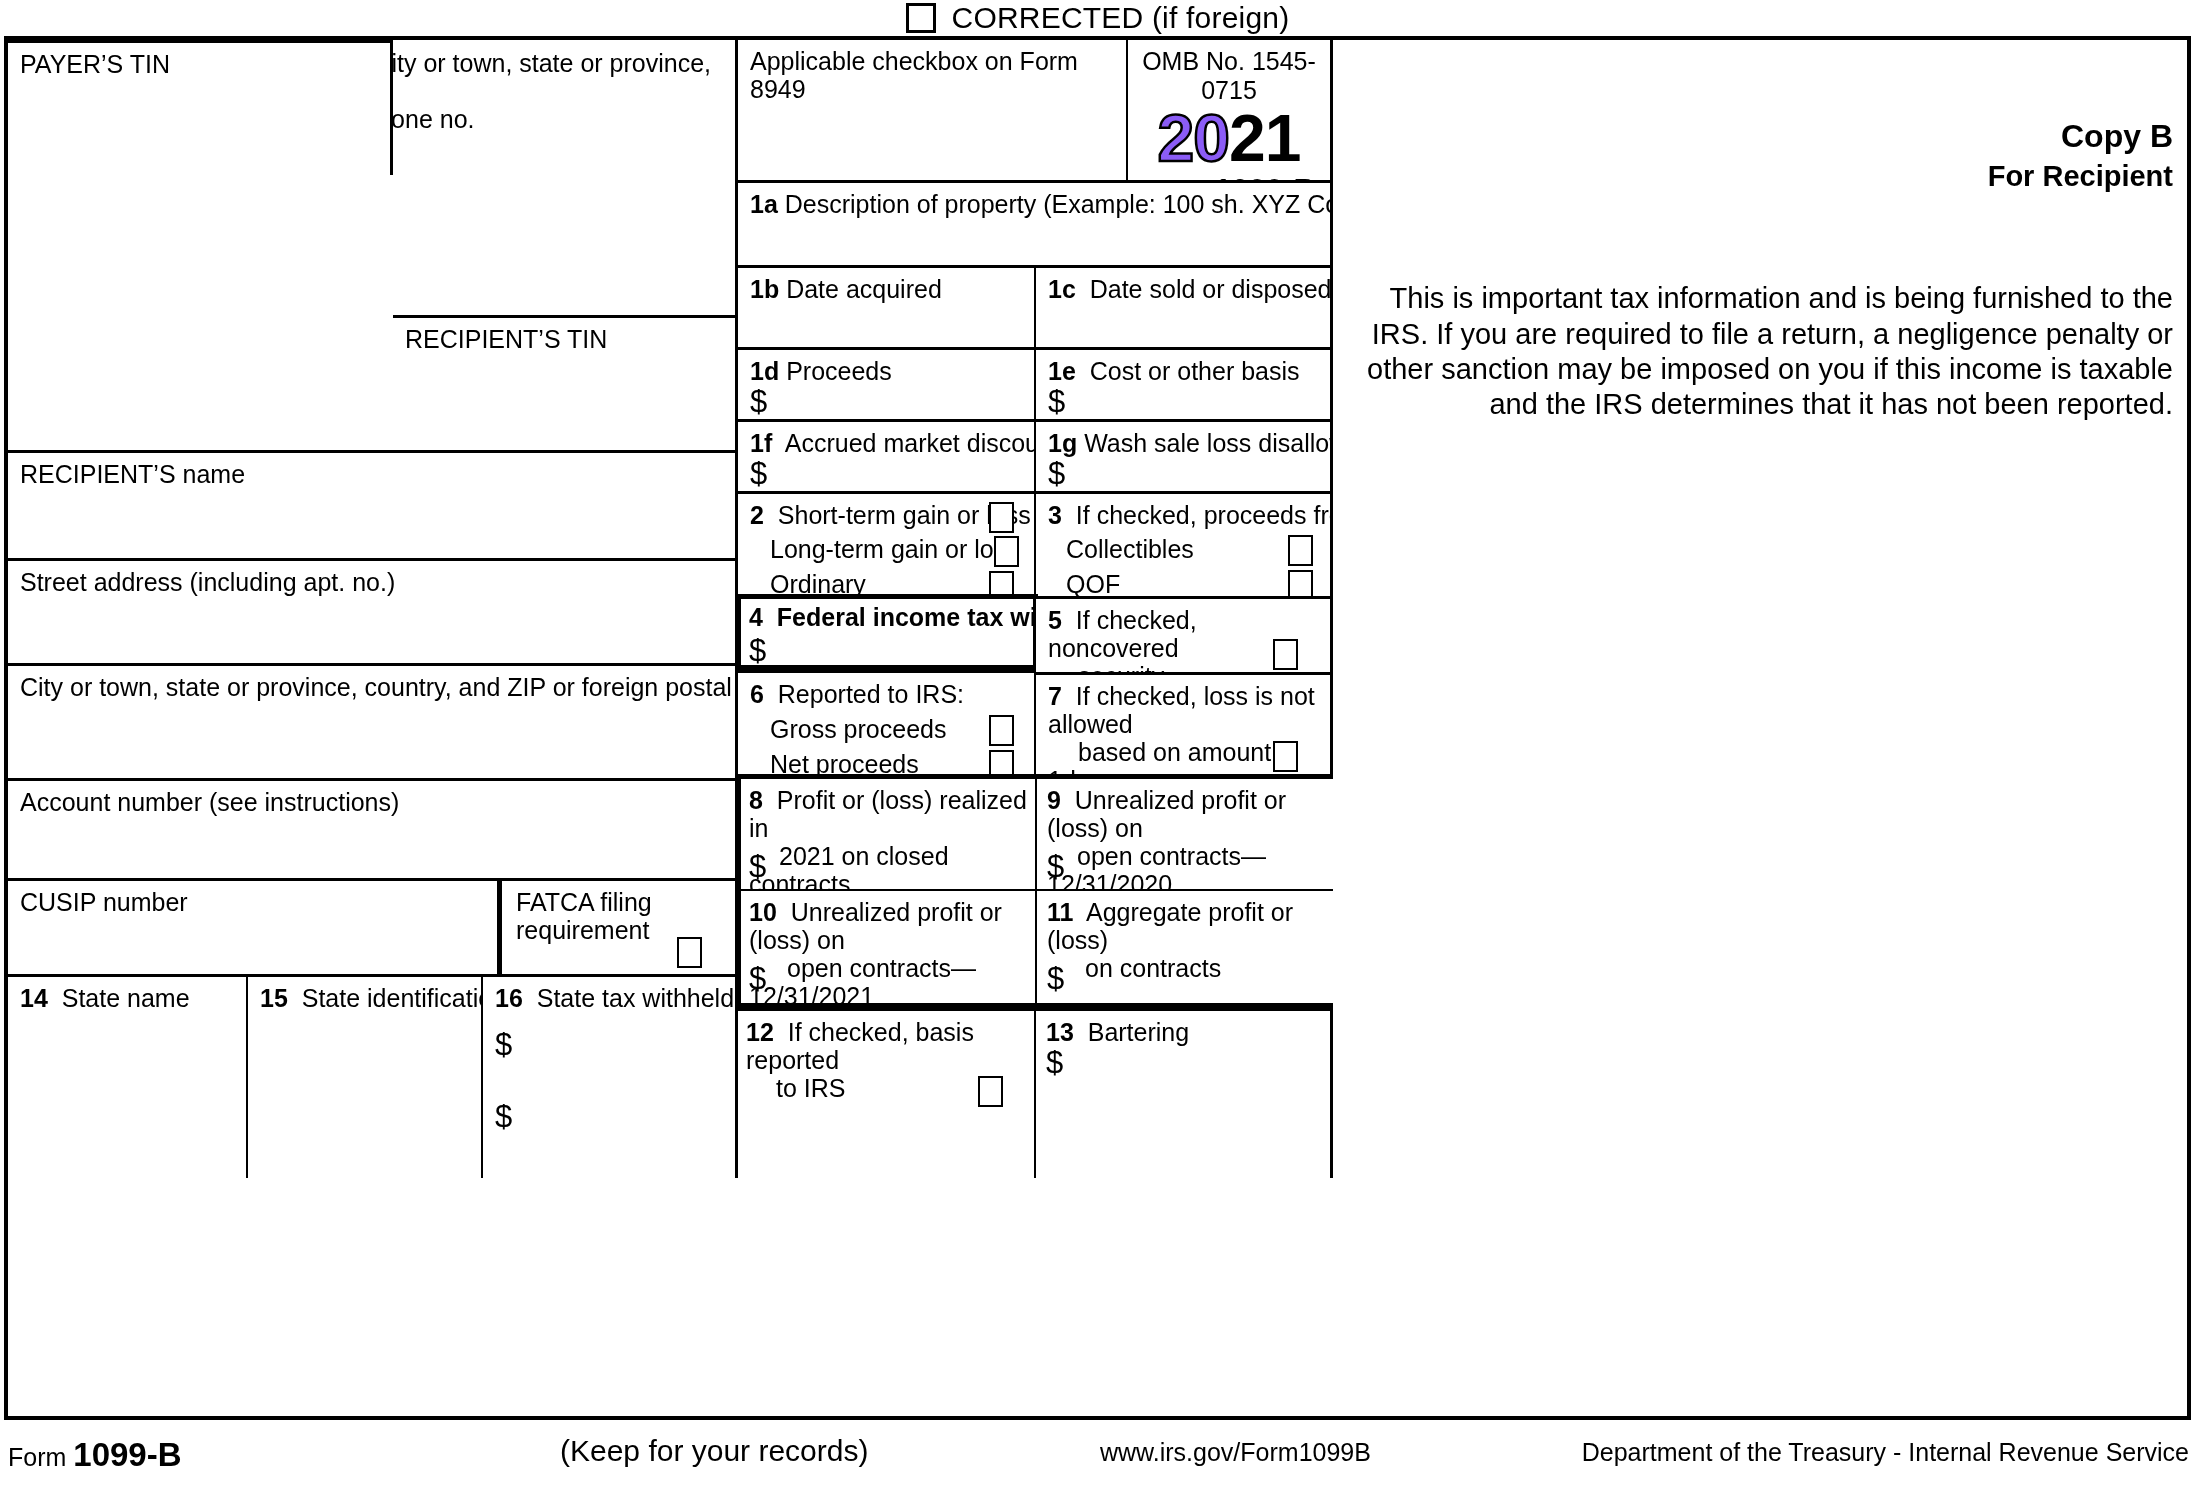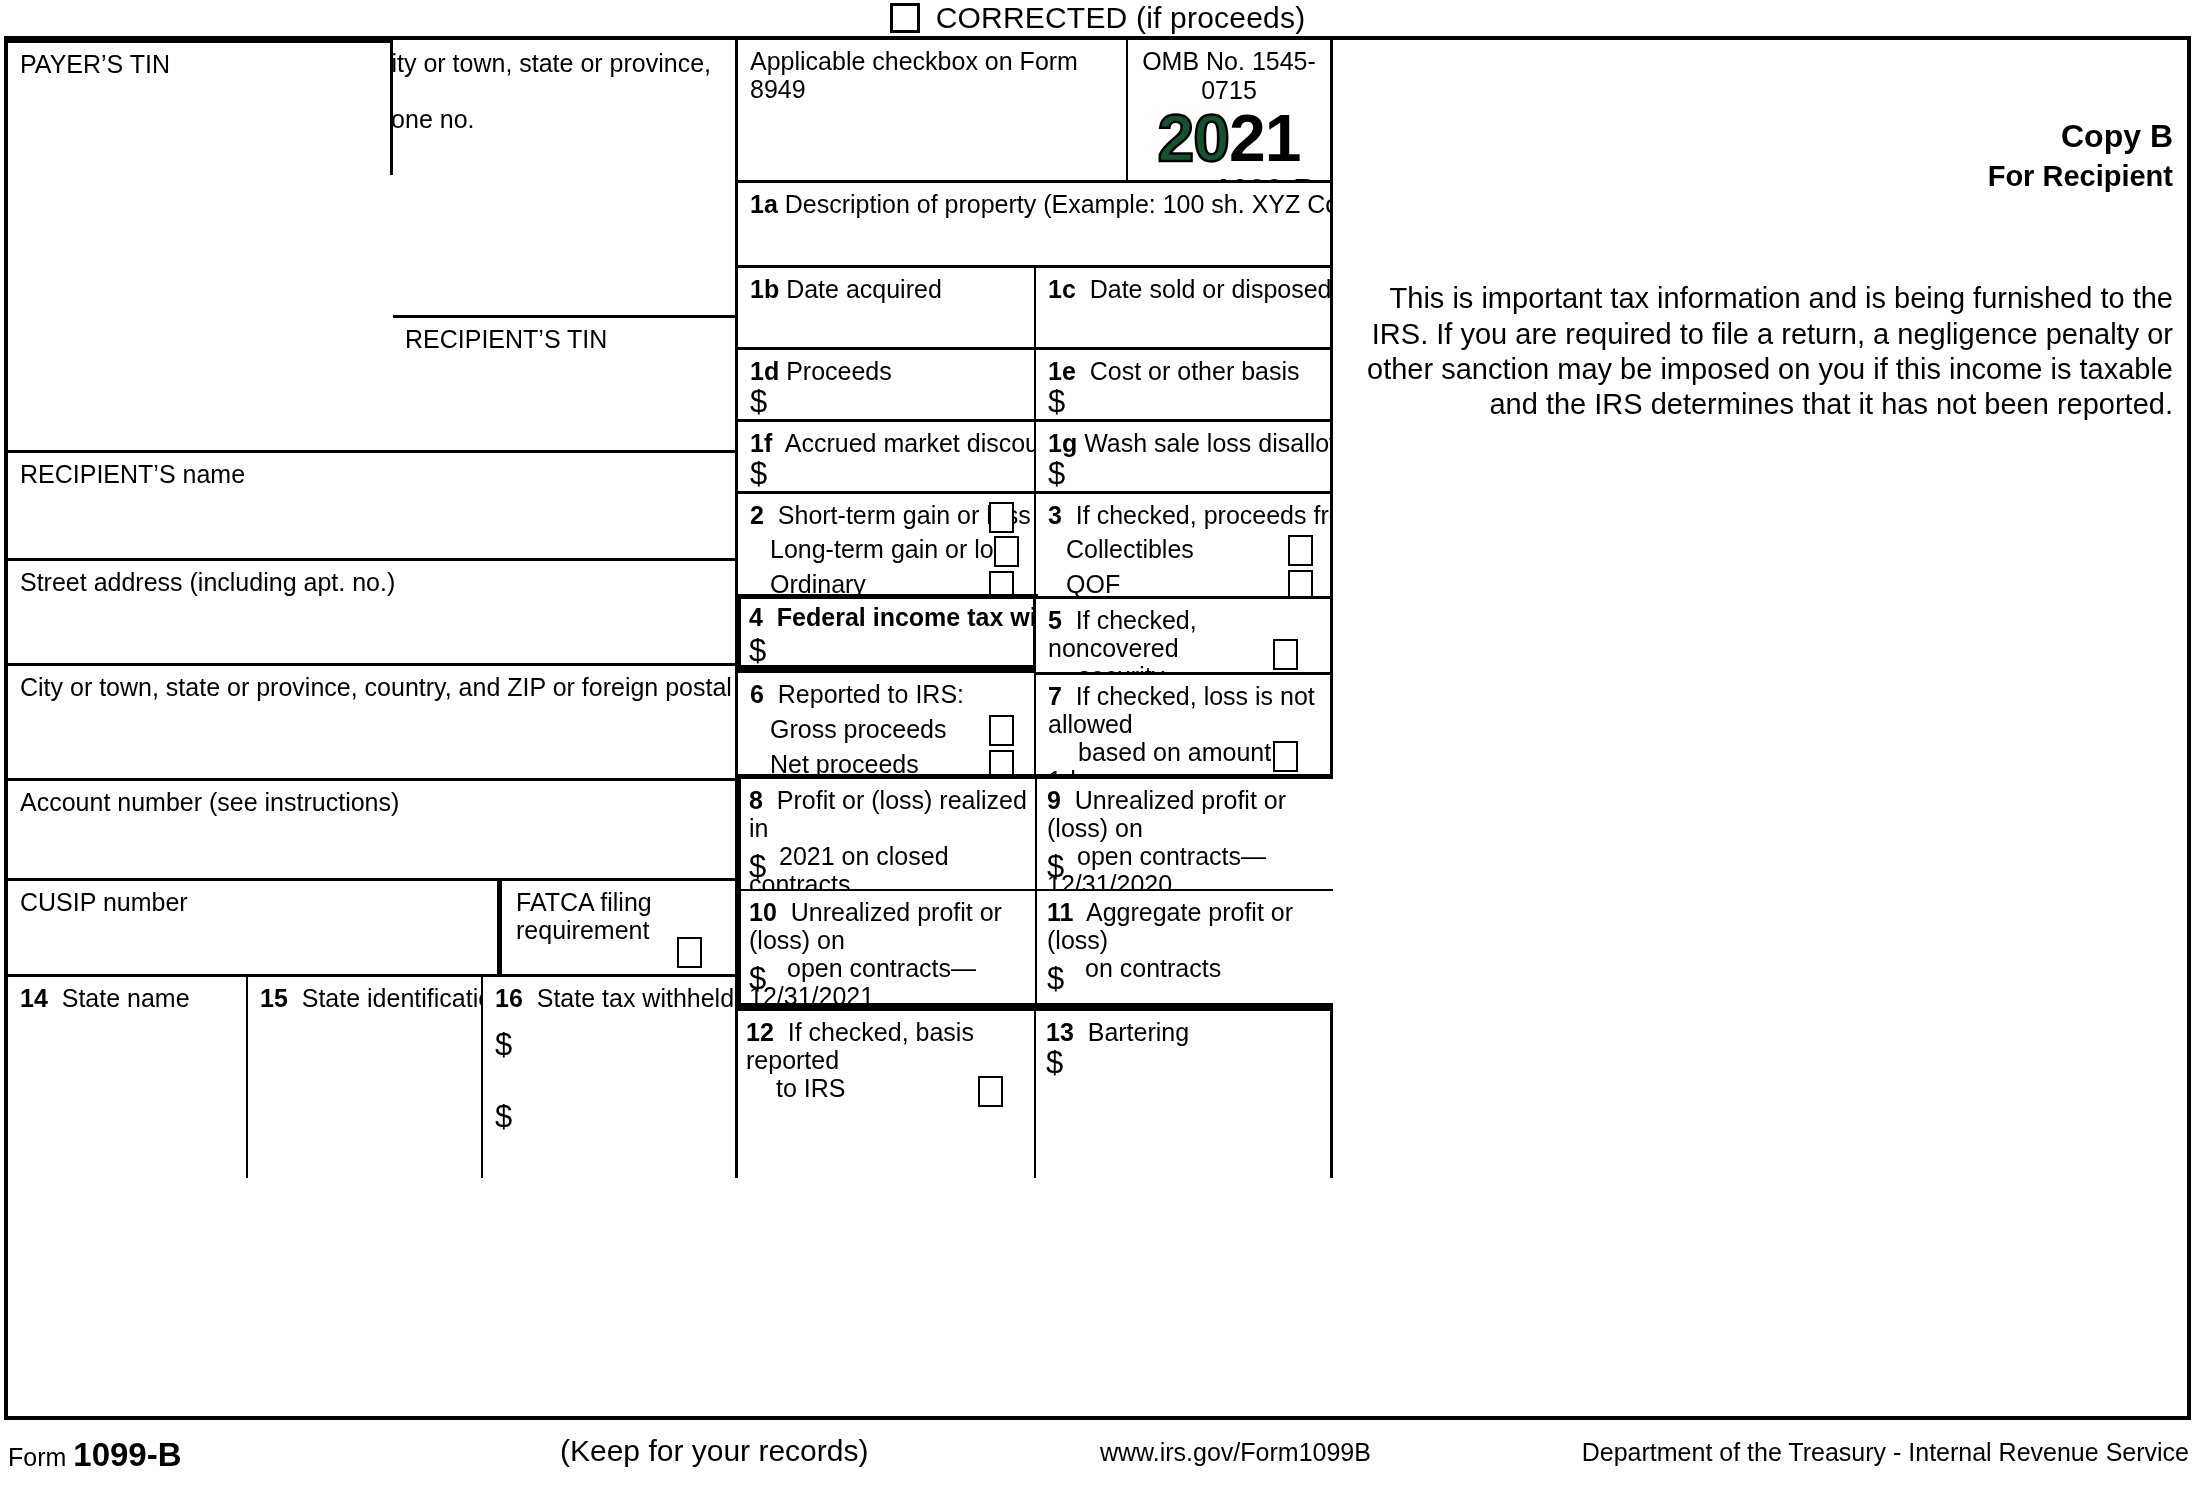--- a/index.html
+++ b/index.html
@@ -96,21 +96,21 @@
   }
   .year {
     text-align: center;
     margin-top: 2px;
     height: 62px;
     line-height: 62px;
   }
   .year .hollow {
     font-size: 66px;
     font-weight: bold;
-    color: #14532d;
+    color: #8b5cf6;
     -webkit-text-stroke: 2.5px #000;
     letter-spacing: -1px;
   }
   .year .solid {
     font-size: 66px;
     font-weight: bold;
     color: #000;
     letter-spacing: -1px;
   }
   .formline {
@@ -172,21 +172,21 @@
     border-top: 3px dashed #000;
   }
 </style>
 </head>
 <body>
 
 <div id="page">
 
   <div class="corrected-bar">
     <div class="corrected-box"></div>
-    <div class="corrected-label">CORRECTED (if proceeds)</div>
+    <div class="corrected-label">CORRECTED (if foreign)</div>
   </div>
 
   <div class="form-frame">
 
     <div class="cell br" style="left:0;top:0;width:730px;height:275px;">
       <div class="lbl lbl-wrap" style="padding-top:9px;">
         <span>PAYER’S name, street address, city or town, state or province, country, ZIP</span><br>
         <span>or foreign postal code, and telephone no.</span>
       </div>
     </div>

